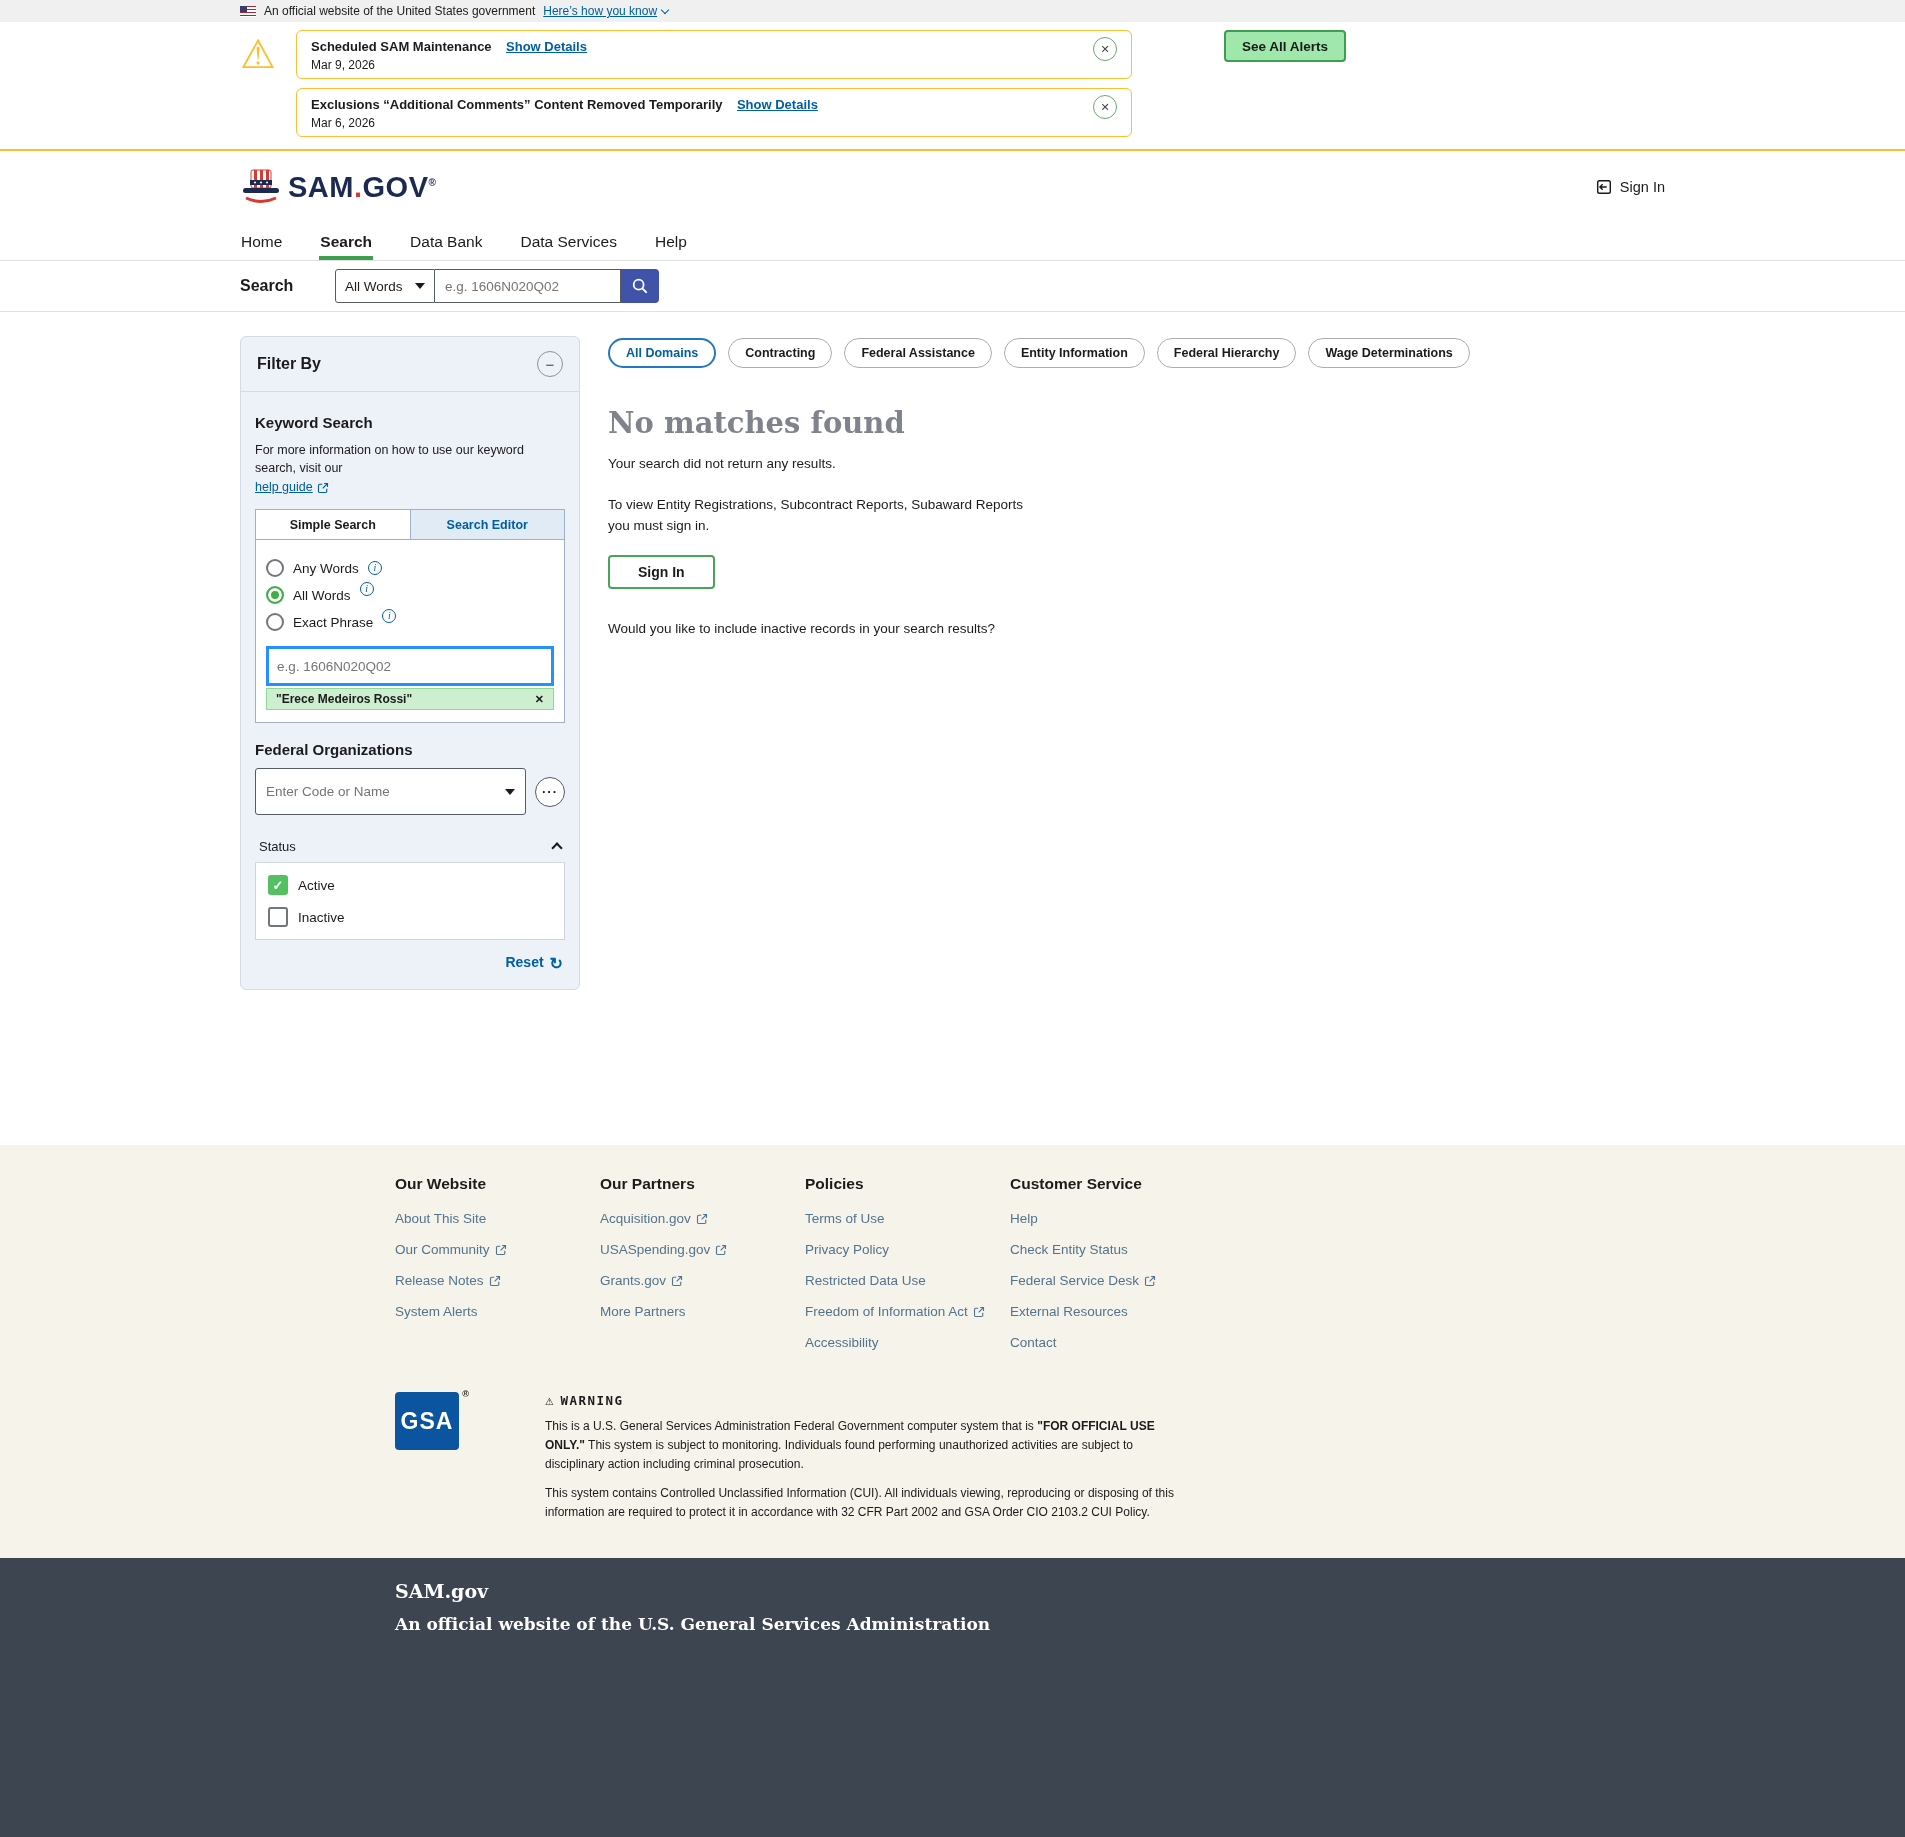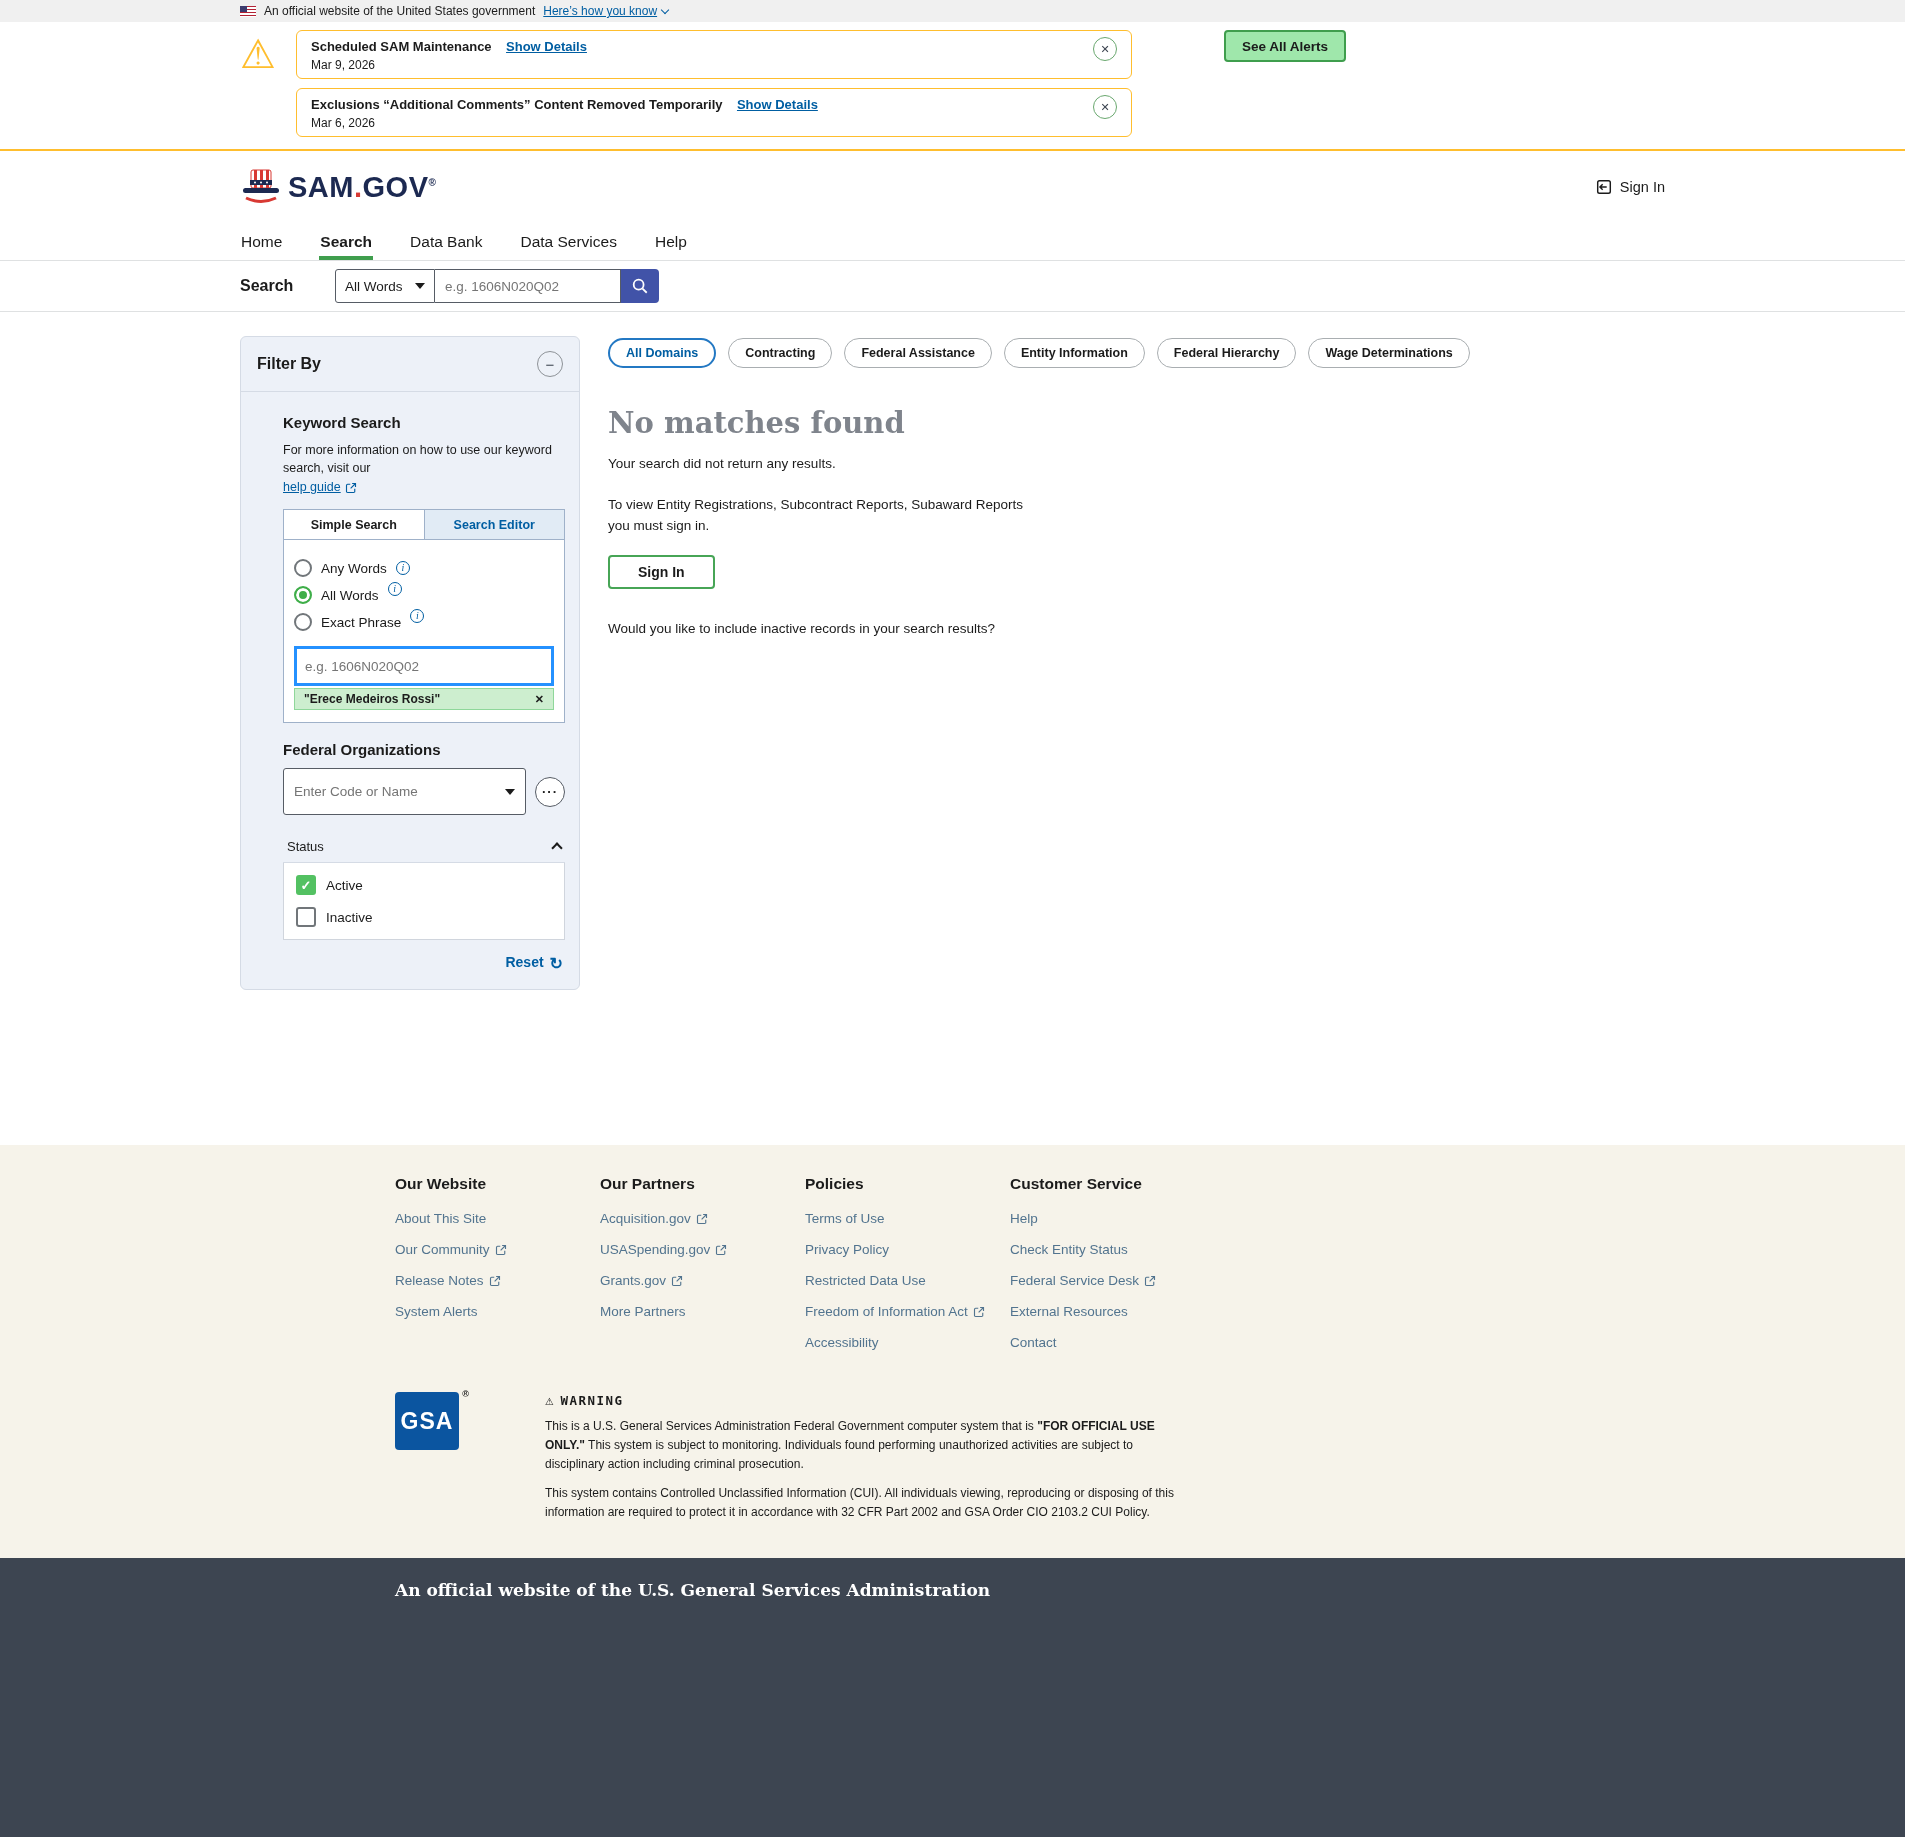--- a/index.html
+++ b/index.html
@@ -56,21 +56,21 @@
   .search-btn { width:38px; height:34px; background:#4153a8; border:none; border-radius:0 4px 4px 0; display:flex; align-items:center; justify-content:center; }
 
   
   .main-inner { display:flex; gap:28px; align-items:flex-start; padding:24px 0 0; min-height:833px; }
 
   
   .filter { width:340px; background:#edf1f8; border:1px solid #d5dbe5; border-radius:6px; }
   .filter-head { display:flex; justify-content:space-between; align-items:center; padding:14px 16px; border-bottom:1px solid #d5dbe5; }
   .filter-title { font-size:16px; font-weight:bold; }
   .collapse-btn { width:26px; height:26px; border-radius:50%; border:1px solid #8d9297; background:transparent; font-size:15px; color:#3d4551; display:flex; align-items:center; justify-content:center; }
-  .filter-body { padding:14px 14px 12px;margin-left:28px; }
+  .filter-body { padding:14px 14px 12px; }
   .kw-title { font-weight:bold; font-size:15px; margin:8px 0 10px; }
   .kw-desc { font-size:12.5px; line-height:1.45; }
   .help-link { color:#005ea2; text-decoration:underline; font-size:12.5px; display:inline-flex; align-items:center; gap:4px; margin-top:2px; }
   .tabbox { margin-top:14px; border:1px solid #9fb1c9; background:#ef4444; }
   .tabs { display:flex; }
   .tab { flex:1; height:30px; display:flex; align-items:center; justify-content:center; font-size:12.5px; font-weight:bold; }
   .tab.active { background:#fff; color:#1b1b1b; border-bottom:1px solid #9fb1c9; border-right:1px solid #9fb1c9; }
   .tab.inactive { background:#e1ebf5; color:#005ea2; border-bottom:1px solid #9fb1c9; }
   .tab-content { padding:10px 10px 12px; background:#fff; }
   .radio-row { display:flex; align-items:center; gap:9px; margin:9px 0; }
@@ -462,15 +462,16 @@
         </div>
         <p class="warn-p"><span>This is a U.S. General Services Administration Federal Government computer system that is </span><b>"FOR OFFICIAL USE ONLY."</b><span> This system is subject to monitoring. Individuals found performing unauthorized activities are subject to disciplinary action including criminal prosecution.</span></p>
         <p class="warn-p">This system contains Controlled Unclassified Information (CUI). All individuals viewing, reproducing or disposing of this information are required to protect it in accordance with 32 CFR Part 2002 and GSA Order CIO 2103.2 CUI Policy.</p>
       </div>
     </div>
   </div>
 </footer>
 
 <div class="dark-footer">
   <div class="container dark-inner">
+    <div class="df-title">SAM.gov</div>
     <div class="df-sub">An official website of the U.S. General Services Administration</div>
   </div>
 </div>
 
 </body></html>

